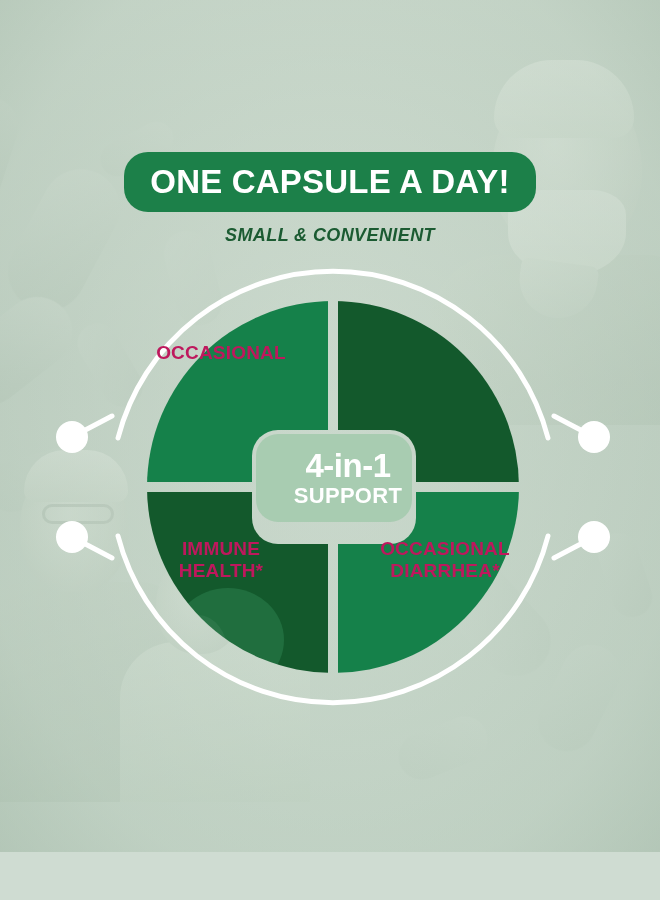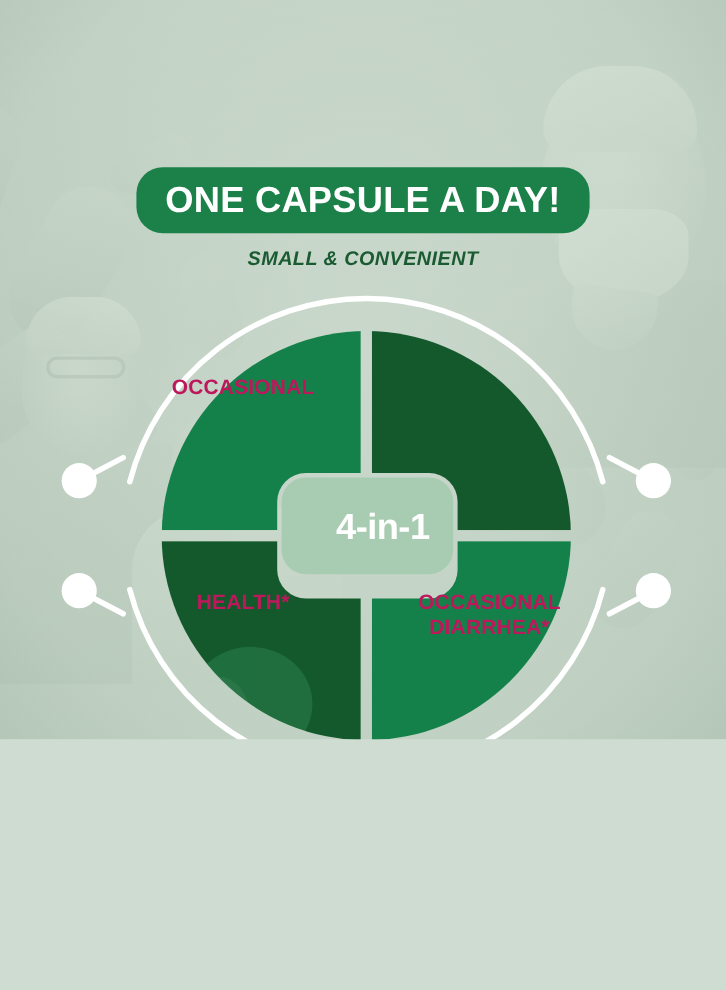--- a/index.html
+++ b/index.html
@@ -14,21 +14,21 @@
   body {
     font-family: "Liberation Sans", sans-serif;
     background: #cfdcd2;
     position: relative;
   }
 
   .poster {
     position: absolute;
     inset: 0;
     width: 660px;
-    height: 672px;
+    height: 852px;
     overflow: hidden;
     background: #c3d2c6;
   }
 
   
   .bg-layer { position: absolute; inset: 0; }
 
   
   .bg-bacteria {
     position: absolute;
@@ -347,24 +347,26 @@
         <circle cx="594" cy="197" r="16"></circle>
         <circle cx="594" cy="297" r="16"></circle>
       </g>
     </svg>
   </div>
 
   <div class="q-label q-tl">
     <div>OCCASIONAL</div>
   </div>
   <div class="q-label q-bl">
+    <div>IMMUNE</div>
     <div>HEALTH*</div>
   </div>
   <div class="q-label q-br">
     <div>OCCASIONAL</div>
     <div>DIARRHEA*</div>
   </div>
 
   <div class="center-badge">
     <div class="badge-main">4-in-1</div>
+    <div class="badge-sub">SUPPORT</div>
   </div>
 
 </div>
 
 </body></html>

